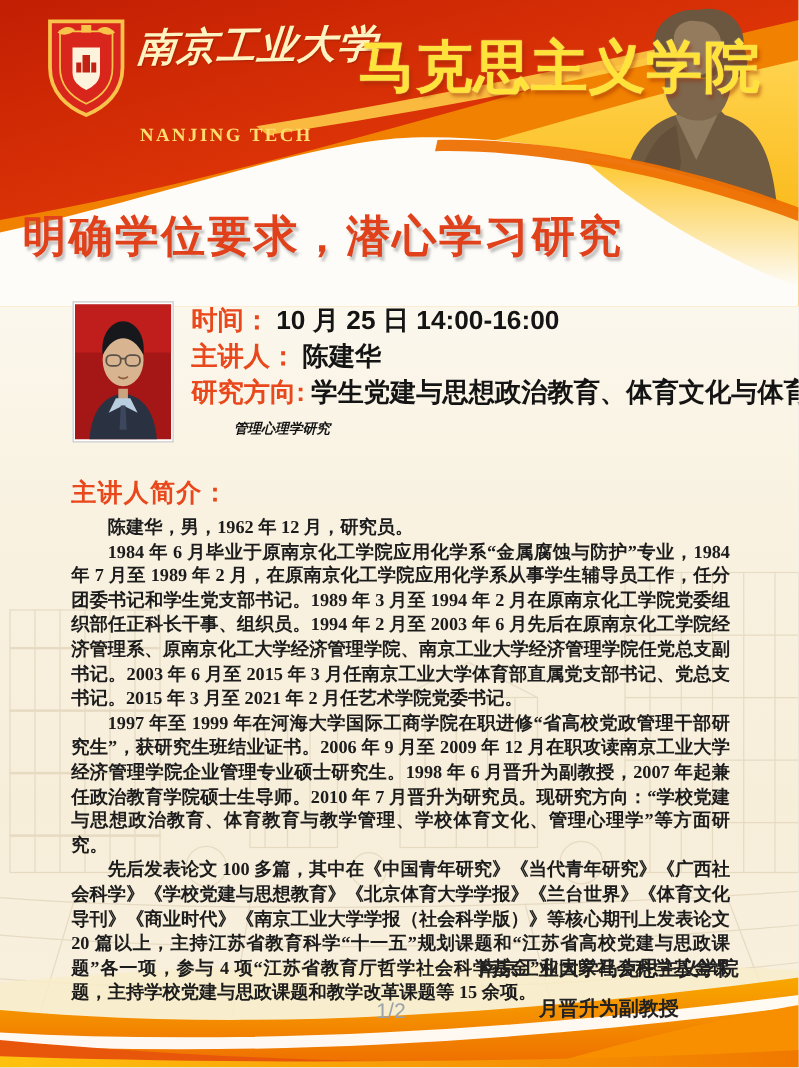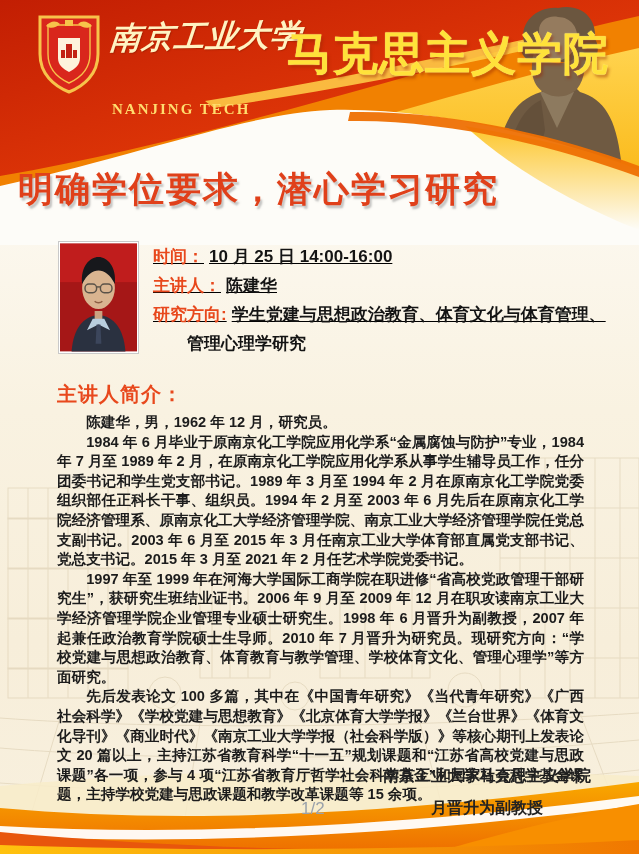--- a/index.html
+++ b/index.html
@@ -44,31 +44,31 @@
     text-align:center; font-size:35px; font-weight:900; letter-spacing:2px;
     color:#e0401a; text-shadow:2px 3px 2px rgba(150,150,150,.55);
     font-family:"Liberation Serif","DejaVu Serif",serif;
   }
 
   
   .info { position:absolute; left:58px; top:241px; z-index:5; display:flex; }
   .photo-frame { width:81px; height:113px; border:1px solid #c9c9c9; background:#fff; padding:1px; flex:0 0 auto; }
   .photo-frame svg { width:100%; height:100%; }
   .info-rows { margin-left:14px; padding-top:1px; width:440px; }
-  .info-row { font-size:17px; line-height:29px; font-weight:700; white-space:nowrap;text-decoration:underline; }
+  .info-row { font-size:21px; line-height:29px; font-weight:700; white-space:nowrap; }
   .info-row .lbl { color:#e8481c; margin-right:5px; }
   .info-row .val { color:#141414; }
-  .info-row2 { font-size:17px; line-height:29px; font-weight:700; color:#141414; margin-left:34px; }
+  .info-row2 { font-size:11px; line-height:29px; font-weight:700; color:#141414; margin-left:34px;font-style:italic; }
 
   
   .content { position:absolute; left:57px; top:381px; width:527px; z-index:5; }
   .bio-heading { font-size:20px; font-weight:800; color:#e8481c; margin-bottom:5px; letter-spacing:1px; }
   .content p {
     font-size:14.6px; line-height:19.6px; font-weight:600; color:#1c1c1c;
-    text-align:justify; text-indent:2em;
+    text-align:justify; text-indent:2em;font-family:Liberation Serif, serif;
   }
 
   
   .signature { position:absolute; right:48px; top:760px; z-index:5; text-align:center;
     font-size:16px; font-weight:700; color:#222; line-height:32px; }
   .footer-art { position:absolute; left:0; bottom:0; width:639px; height:102px; z-index:3; }
   .page-indicator { position:absolute; left:301px; top:799px; z-index:6;
     font-size:17px; color:#9aa2ab; font-weight:400; }
 </style>
 </head>

